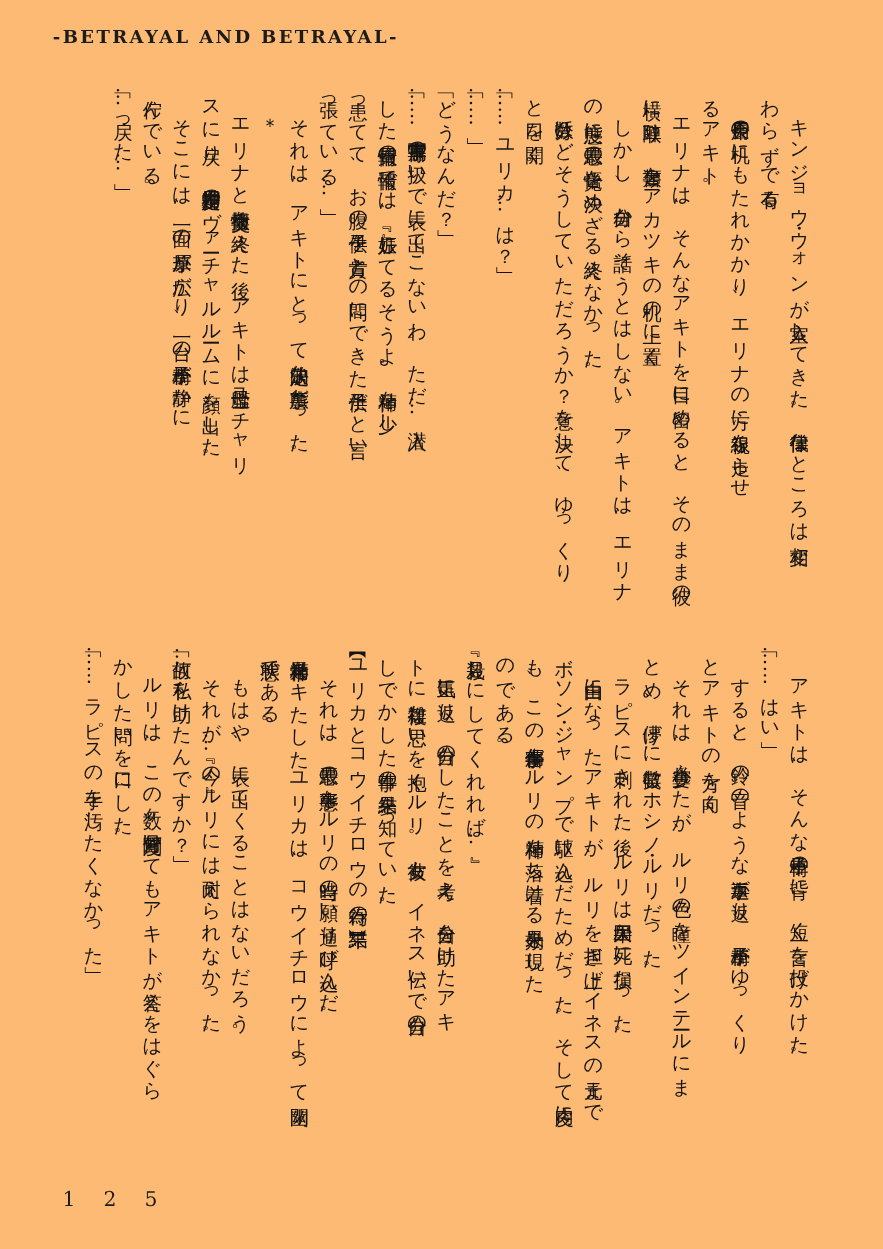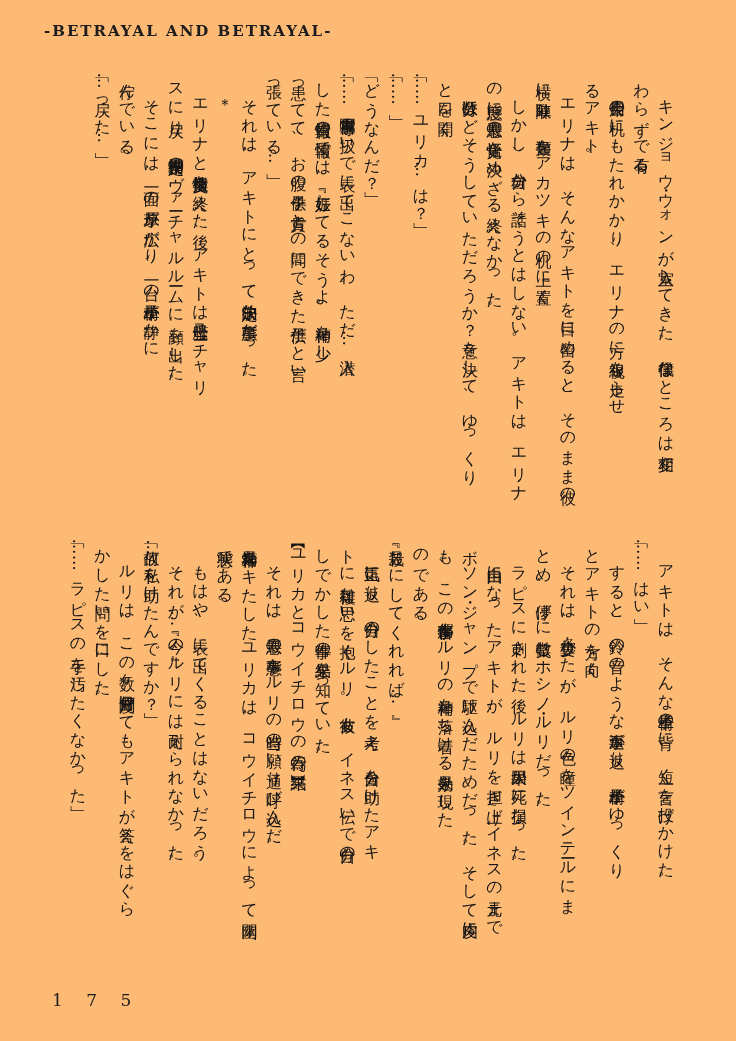--- a/index.html
+++ b/index.html
@@ -43,15 +43,15 @@
 <body>
 
 <div id="page">
 
   <div class="running-header">-BETRAYAL AND BETRAYAL-</div>
 
   <div id="top-block" class="vblock"><div class="tline">　キンジョウ・ウォンが入室してきた。律儀なところは相変</div><div class="tline">わらずで有る。</div><div class="tline">　会長用の机にもたれかかり、エリナの方に視線を走らせ</div><div class="tline">るアキト。</div><div class="tline">　エリナは、そんなアキトを目に留めると、そのまま彼の</div><div class="tline">横に陣取り、書類をアカツキの机の上に置く。</div><div class="tline">　しかし、自分から話そうとはしない。アキトは、エリナ</div><div class="tline">の態度に最悪の覚悟を決めざる終えなかった。</div><div class="tline">　数分ほどそうしていただろうか？意を決して、ゆっくり</div><div class="tline">と口を開く。</div><div class="tline">「……ユリカ…は？」</div><div class="tline">「……」</div><div class="tline">「どうなんだ？」</div><div class="tline">「……宇宙軍専属の扱いで表に出てこないわ。ただ…潜入</div><div class="tline">した情報員の情報では、『妊娠』してるそうよ。精神を少し</div><div class="tline">患ってて、お腹の子供を貴方との間にできた子供だと言い</div><div class="tline">張っている…」</div><div class="tline">　それは、アキトにとって決定的な事態だった。</div><div class="tline">　＊</div><div class="tline">　エリナと情報交換を終えた後、アキトは母艦ユーチャリ</div><div class="tline">スに戻り、精神安定用のヴァーチャルルームに顔を出した。</div><div class="tline">　そこには、一面の草原が広がり、一台の車椅子が静かに</div><div class="tline">佇んでいる。</div><div class="tline">「…戻った…」</div></div>
 
   <div id="bottom-block" class="vblock"><div class="tline">　アキトは、そんな車椅子の背に、短く一言を投げかけた。</div><div class="tline">「……はい」</div><div class="tline">　すると、鈴の音のような返事が返り、車椅子がゆっくり</div><div class="tline">とアキトの方を向く。</div><div class="tline">　それは、少々窶れたが、ルリ色の瞳をツインテールにま</div><div class="tline">とめ、儚げに微笑むホシノ・ルリだった。</div><div class="tline">　ラピスに刺された後、ルリは因果か死に損なった。</div><div class="tline">　自由になったアキトが、ルリを担ぎ上げイネスの元まで</div><div class="tline">ボソン・ジャンプで駆け込んだためだった。そして皮肉に</div><div class="tline">も、この傷害事件がルリの精神を落ち着ける効果を現した</div><div class="tline">のである。</div><div class="tline">『見殺しにしてくれれば…』</div><div class="tline">　正気に返り、自分のしたことを考え、自分を助けたアキ</div><div class="tline">トに複雑な思いを抱くルリ。彼女も、イネス伝いで自分の</div><div class="tline">しでかした事件の結果を知っていた。</div><div class="tline">【ユリカとコウイチロウの行為の結果】</div><div class="tline">　それは、最悪の事態をルリの当時の願い通り呼び込んだ。</div><div class="tline">精神異常をキたしたユリカは、コウイチロウによって幽閉</div><div class="tline">状態である。</div><div class="tline">　もはや、表に出てくることはないだろう。</div><div class="tline">　それが…『今の』ルリには耐えられなかった。</div><div class="tline">「何故…私を助けたんですか？」</div><div class="tline">　ルリは、この数ヶ月何度聞いてもアキトが答えをはぐら</div><div class="tline">かした問いを口にした。</div><div class="tline">「……ラピスの手を汚したくなかった」</div></div>
 
-  <div class="page-number">1 7 5</div>
+  <div class="page-number">1 2 5</div>
 
 </div>
 
 </body></html>

